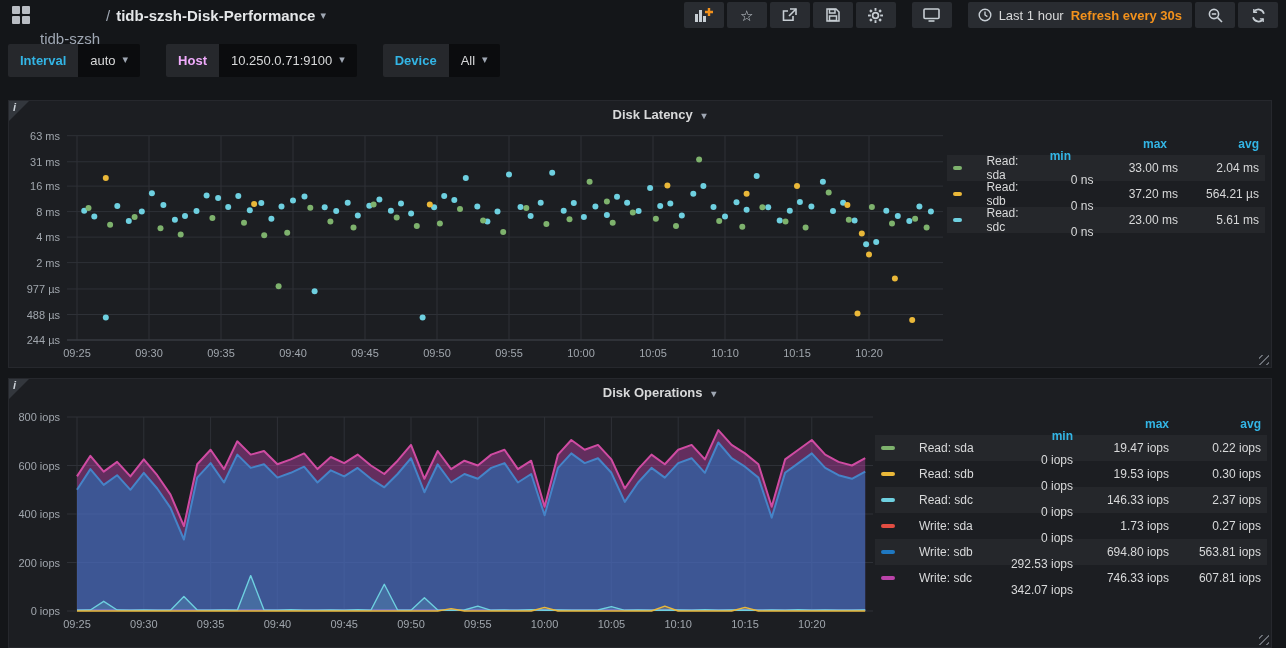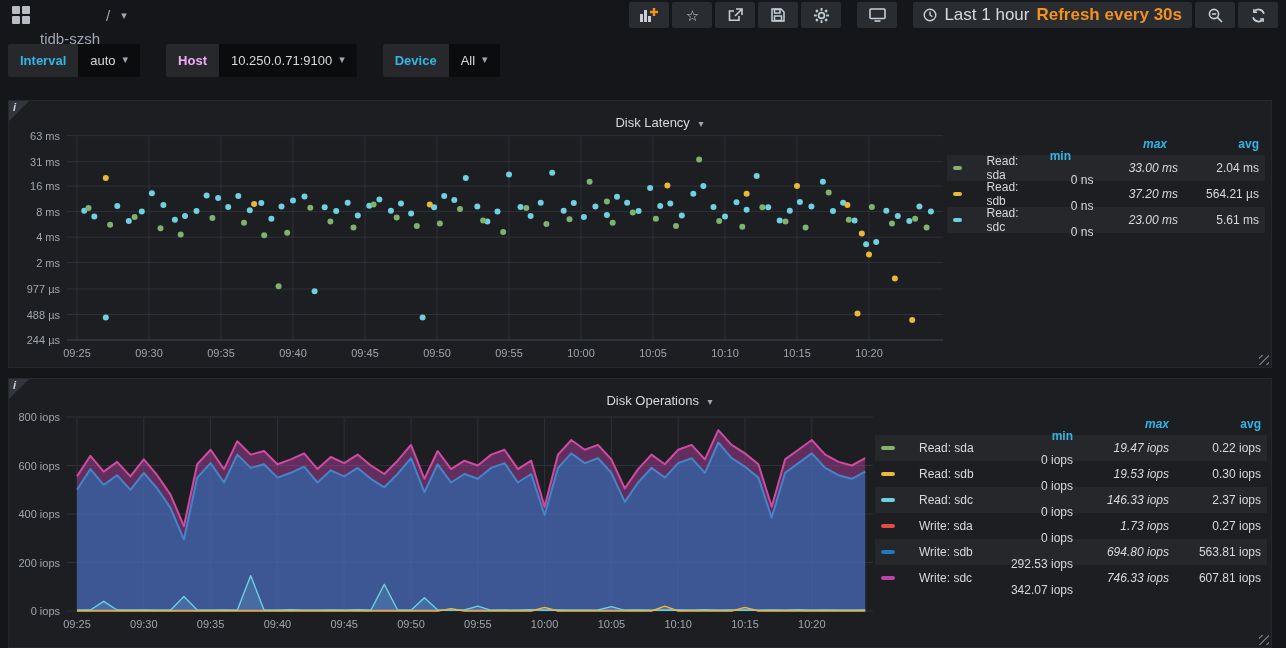--- a/index.html
+++ b/index.html
@@ -12,70 +12,71 @@
   .grid-logo span { background:#b9bdc3; border-radius:1px; }
   .crumb-folder { color:#9fa7b3; font-size:15px;margin-top:47px; }
   .crumb-sep { color:#9fa7b3; font-size:15px; margin:0 6px; }
   .crumb-dash { color:#e4e6e8; font-size:15px; font-weight:700; }
   .caret { color:#9fa7b3; font-size:11px; margin-left:5px; }
   .nav-right { margin-left:auto; display:flex; align-items:center; gap:3px; }
   .nav-btn { height:26px; min-width:40px; background:#292c31; border-radius:2px;
     display:flex; align-items:center; justify-content:center; cursor:pointer; padding:0 10px; }
   .nav-btn svg { display:block; }
   .nav-gap { width:10px; }
-  .timepicker { display:flex; align-items:center; gap:7px; font-size:17px; }
+  .timepicker { display:flex; align-items:center; gap:7px; font-size:13px; }
   .tp-range { color:#d8d9da; }
   .tp-refresh { font-weight:700; }
   .star-glyph { color:#c7ced4; font-size:15px; line-height:1; }
 
   
   .varbar { display:flex; align-items:center; gap:26px; padding:14px 8px 12px 8px; }
   .var-chip { display:flex; align-items:stretch; border-radius:2px; overflow:hidden; }
   .var-label { background:#26282c; font-size:13px; font-weight:700; padding:9px 12px; }
   .var-value { background:#0b0c0e; color:#d8d9da; font-size:13px; padding:9px 12px; cursor:pointer;
     display:flex; gap:7px; }
   .var-value .caret { margin-left:0; }
 
   
   .panel { position:absolute; background:#1c1e22; border:1px solid #26282d; }
-  .panel-title-bar { position:absolute; top:14px; left:0; right:0; text-align:center;
-    font-size:13px; font-weight:400; color:#d8d9da; cursor:pointer;margin-left:39px; }
+  .panel-title-bar { position:absolute; top:6px; left:0; right:0; text-align:center;
+    font-size:13px; font-weight:700; color:#d8d9da; cursor:pointer;margin-left:39px; }
   .panel-title-bar .caret { font-size:10px; }
   .info-corner { position:absolute; top:0; left:0; width:0; height:0;
     border-top:20px solid #33373d; border-right:20px solid transparent; }
   .info-corner span { position:absolute; top:-20px; left:4px; font-size:11px; font-weight:700;
     color:#ccd2d8; font-style:italic; }
   .resize-handle { position:absolute; right:2px; bottom:2px; width:10px; height:10px; cursor:nwse-resize;
     background:repeating-linear-gradient(135deg, transparent 0 2px, #6a6e75 2px 3px, transparent 3px 5px); }
   svg text.axis { font-family:"Liberation Sans", sans-serif; font-size:11px; fill:#a0a6ad; }
 
   
   .legend { position:absolute; font-size:12px; }
   .lg-row { display:flex; align-items:center; height:26px; padding:0 6px; }
   .lg-row.alt { background:rgba(255,255,255,0.045); }
   .lg-head { height:22px; font-weight:700; }
   .lg-label-cell { flex:1; display:flex; align-items:center; gap:24px; }
   .lg-sw { width:14px; height:4px; border-radius:2px; display:inline-block; cursor:pointer; }
   .lg-name { cursor:pointer; color:#d8d9da; }
   .lg-min { width:80px; text-align:right;margin-top:24px; }
-  .lg-max { width:96px; text-align:right;font-style:italic; }
+  .lg-max { width:96px; text-align:right; }
   .lg-avg { width:92px; text-align:right; }
 </style>
 </head>
 <body>
 
 <div class="navbar">
   <div class="grid-logo">
       <span></span>
       <span></span>
       <span></span>
       <span></span>
     </div>
   <span class="crumb-folder">tidb-szsh</span>
   <span class="crumb-sep">/</span>
+  <span class="crumb-dash">tidb-szsh-Disk-Performance</span>
   <span class="caret">▾</span>
 
   <div class="nav-right">
     <div class="nav-btn">
       <svg width="18" height="14" viewBox="0 0 18 14">
         <rect x="0" y="6" width="3" height="8" fill="#c7ced4"></rect>
         <rect x="4" y="2" width="3" height="12" fill="#c7ced4"></rect>
         <rect x="8" y="8" width="3" height="6" fill="#c7ced4"></rect>
         <path d="M14 0v8M10 4h8" stroke="#f2911c" stroke-width="2.4"></path>
       </svg>

